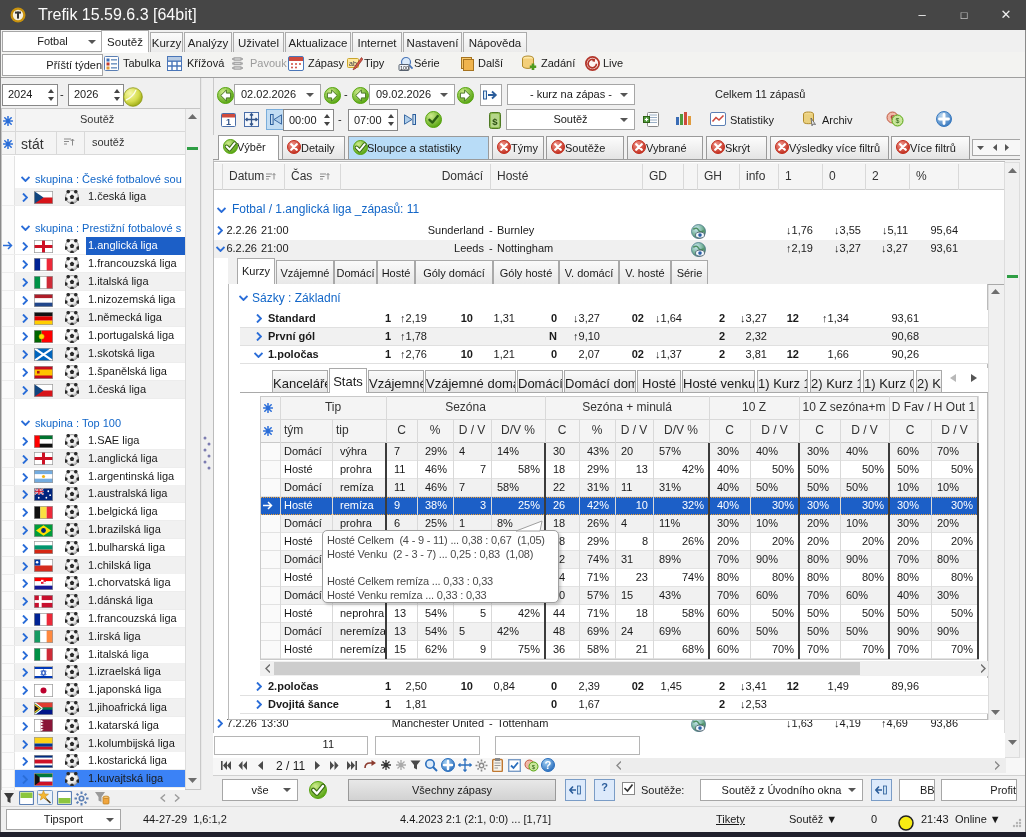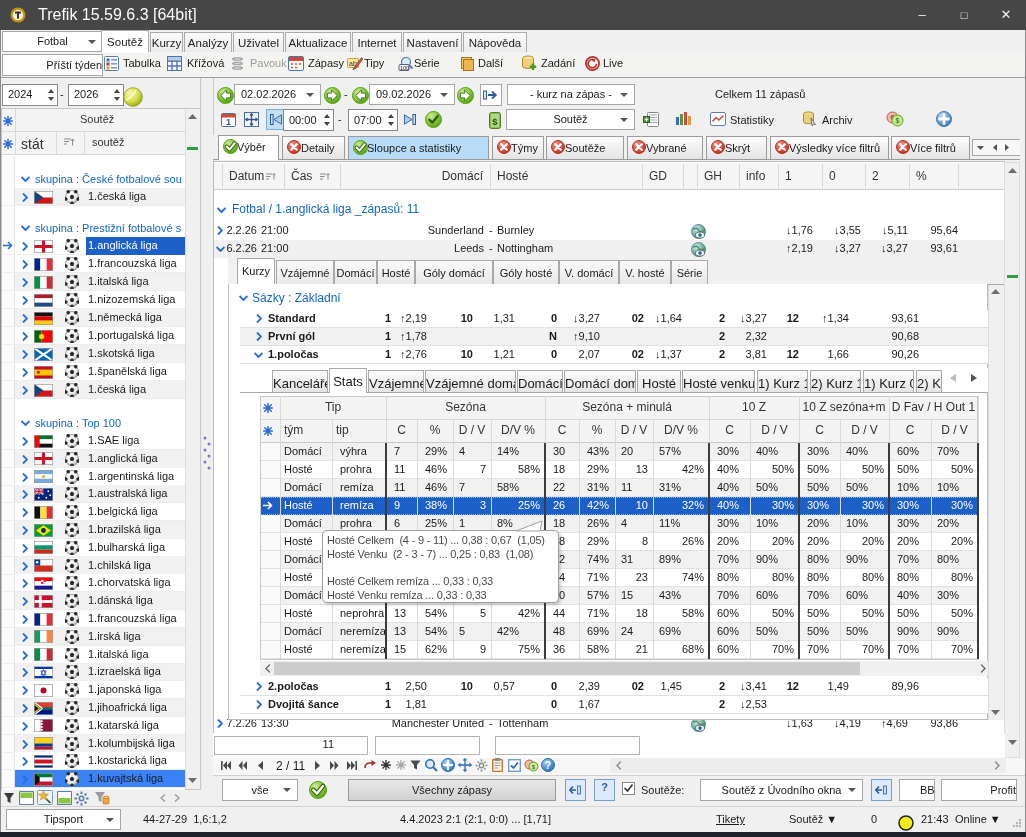--- a/index.html
+++ b/index.html
@@ -1577,21 +1577,21 @@
 <div class="abs" style="left:779px;top:348px;width:70px;text-align:right;font-weight:normal;color:#1a1a1a;white-space:nowrap;">1,66</div>
 <div class="abs" style="left:849px;top:348px;width:70px;text-align:right;font-weight:normal;color:#1a1a1a;white-space:nowrap;">90,26</div>
 <div class="abs" style="left:240px;top:678px;width:748px;height:18px;background:#fff;border-bottom:1px solid #e0e0e0;"></div>
 <svg class="abs" style="left:256px;top:682px;" width="6" height="9" viewBox="0 0 6 9">
     <path d="M1 0.5 L5 4.5 L1 8.5" stroke="#2a6dd8" stroke-width="1.9" fill="none"></path>
   </svg>
 <div class="abs" style="left:268px;top:680px;font-weight:bold;">2.poločas</div>
 <div class="abs" style="left:321px;top:680px;width:70px;text-align:right;font-weight:bold;color:#1a1a1a;white-space:nowrap;">1</div>
 <div class="abs" style="left:357px;top:680px;width:70px;text-align:right;font-weight:normal;color:#1a1a1a;white-space:nowrap;">2,50</div>
 <div class="abs" style="left:403px;top:680px;width:70px;text-align:right;font-weight:bold;color:#1a1a1a;white-space:nowrap;">10</div>
-<div class="abs" style="left:445px;top:680px;width:70px;text-align:right;font-weight:normal;color:#1a1a1a;white-space:nowrap;">0,57</div>
+<div class="abs" style="left:445px;top:680px;width:70px;text-align:right;font-weight:normal;color:#1a1a1a;white-space:nowrap;">0,84</div>
 <div class="abs" style="left:487px;top:680px;width:70px;text-align:right;font-weight:bold;color:#1a1a1a;white-space:nowrap;">0</div>
 <div class="abs" style="left:530px;top:680px;width:70px;text-align:right;font-weight:normal;color:#1a1a1a;white-space:nowrap;">2,39</div>
 <div class="abs" style="left:574px;top:680px;width:70px;text-align:right;font-weight:bold;color:#1a1a1a;white-space:nowrap;">02</div>
 <div class="abs" style="left:612px;top:680px;width:70px;text-align:right;font-weight:normal;color:#1a1a1a;white-space:nowrap;">1,45</div>
 <div class="abs" style="left:655px;top:680px;width:70px;text-align:right;font-weight:bold;color:#1a1a1a;white-space:nowrap;">2</div>
 <div class="abs" style="left:697px;top:680px;width:70px;text-align:right;font-weight:normal;color:#1a1a1a;white-space:nowrap;"><span style="font-size:11px;">↓</span>3,41</div>
 <div class="abs" style="left:729px;top:680px;width:70px;text-align:right;font-weight:bold;color:#1a1a1a;white-space:nowrap;">12</div>
 <div class="abs" style="left:779px;top:680px;width:70px;text-align:right;font-weight:normal;color:#1a1a1a;white-space:nowrap;">1,49</div>
 <div class="abs" style="left:849px;top:680px;width:70px;text-align:right;font-weight:normal;color:#1a1a1a;white-space:nowrap;">89,96</div>
 <div class="abs" style="left:240px;top:696px;width:748px;height:18px;background:#fff;border-bottom:1px solid #e0e0e0;"></div>

